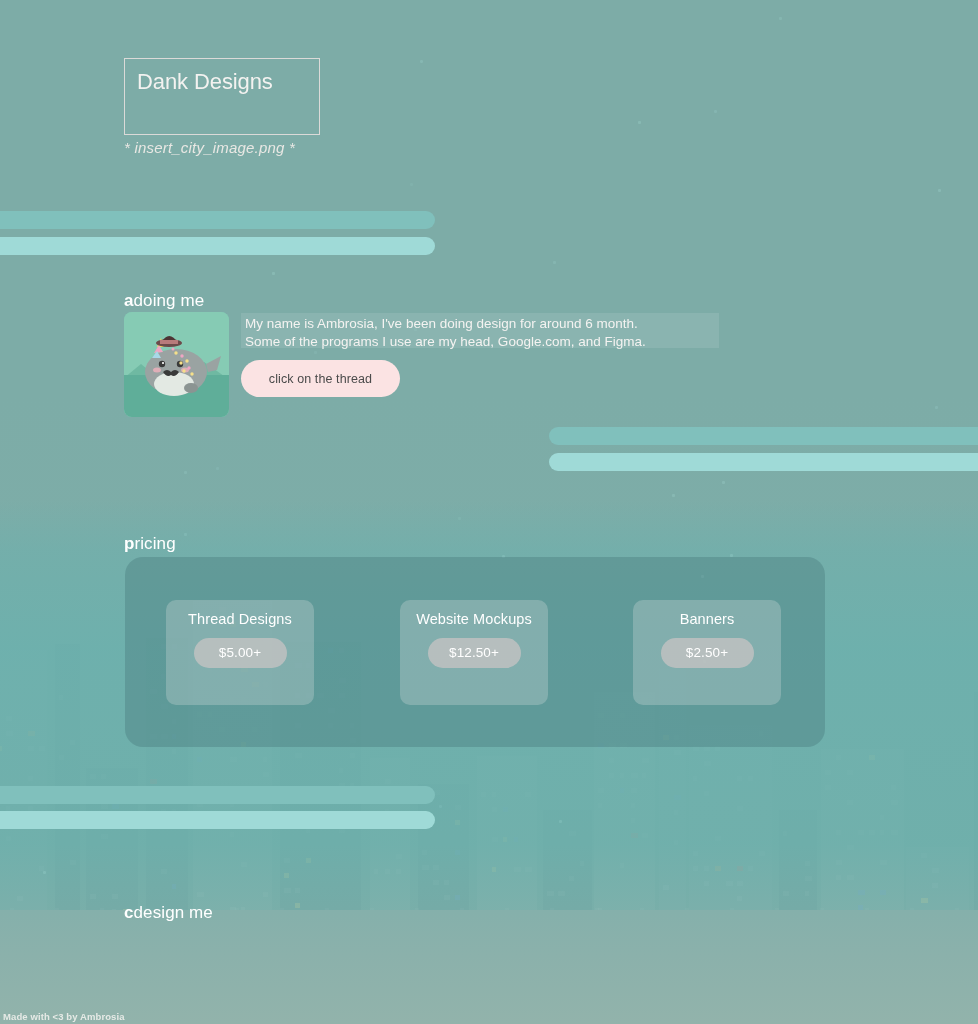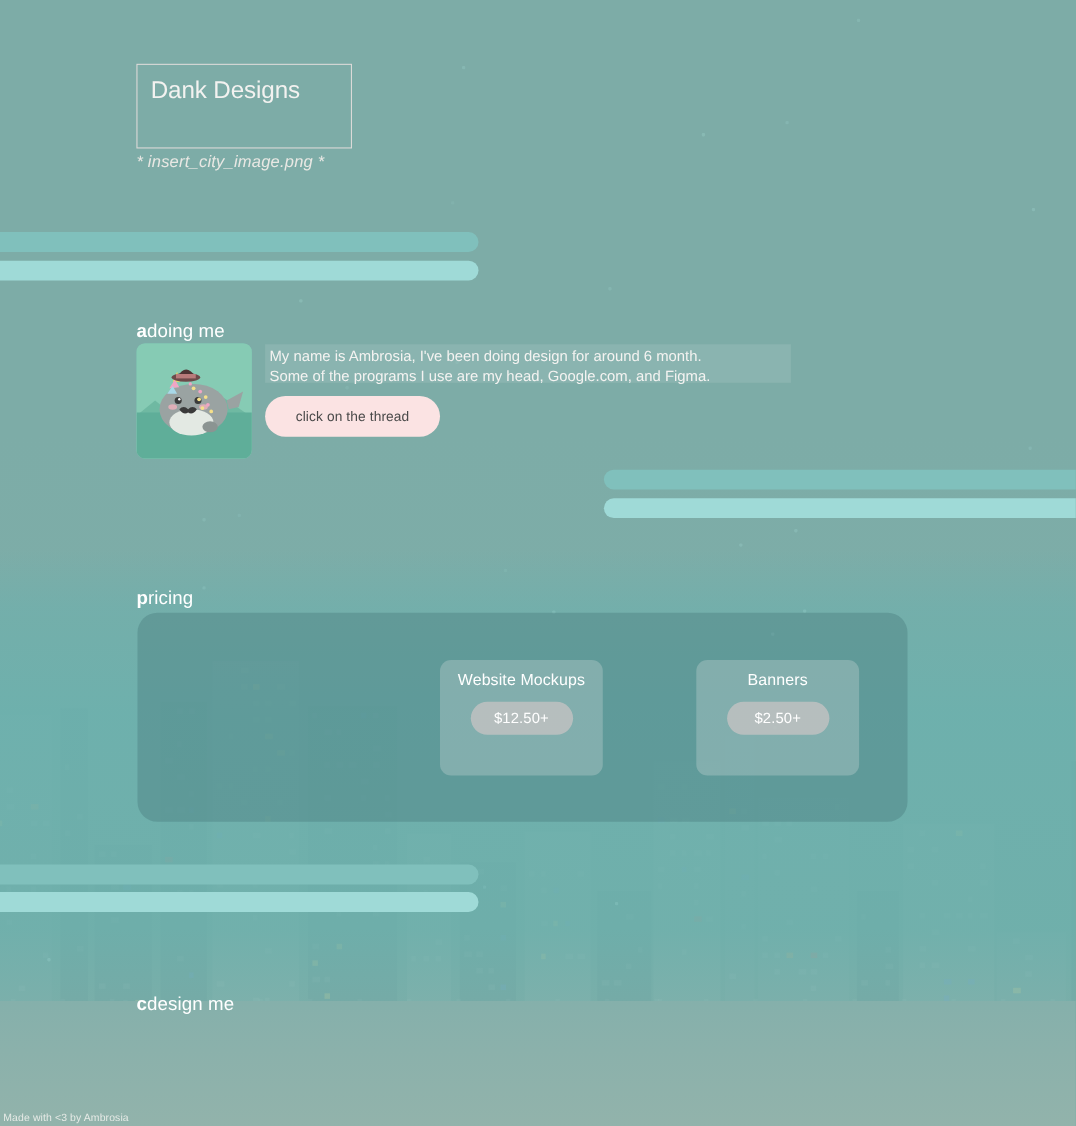--- a/index.html
+++ b/index.html
@@ -245,21 +245,21 @@
     font-weight: 400;
     color: #f6f5f3;
     letter-spacing: 0.1px;
   }
 
   .made-by {
     position: absolute;
     left: 3px;
     top: 1011px;
     font-size: 9.5px;
-    font-weight: 400;
+    font-weight: 700;
     color: #e6eae6;
     letter-spacing: 0.1px;
     text-align: center;
   }
 </style>
 </head>
 <body>
 
 <div id="bg-root">
   <div class="bg-sky"></div>
@@ -636,20 +636,24 @@
   <div class="about-text">
     <div>My name is Ambrosia, I've been doing design for around 6 month.</div>
     <div>Some of the programs I use are my head, Google.com, and Figma.</div>
   </div>
 
   <button class="thread-btn">click on the thread</button>
 
   <div class="section-h h-pricing"><b>p</b><span>ricing</span></div>
 
   <div class="pricing-panel">
+    <div class="price-card c1">
+      <span class="pc-title">Thread Designs</span>
+      <span class="pc-pill">$5.00+</span>
+    </div>
     <div class="price-card c2">
       <span class="pc-title">Website Mockups</span>
       <span class="pc-pill">$12.50+</span>
     </div>
     <div class="price-card c3">
       <span class="pc-title">Banners</span>
       <span class="pc-pill">$2.50+</span>
     </div>
   </div>
 

